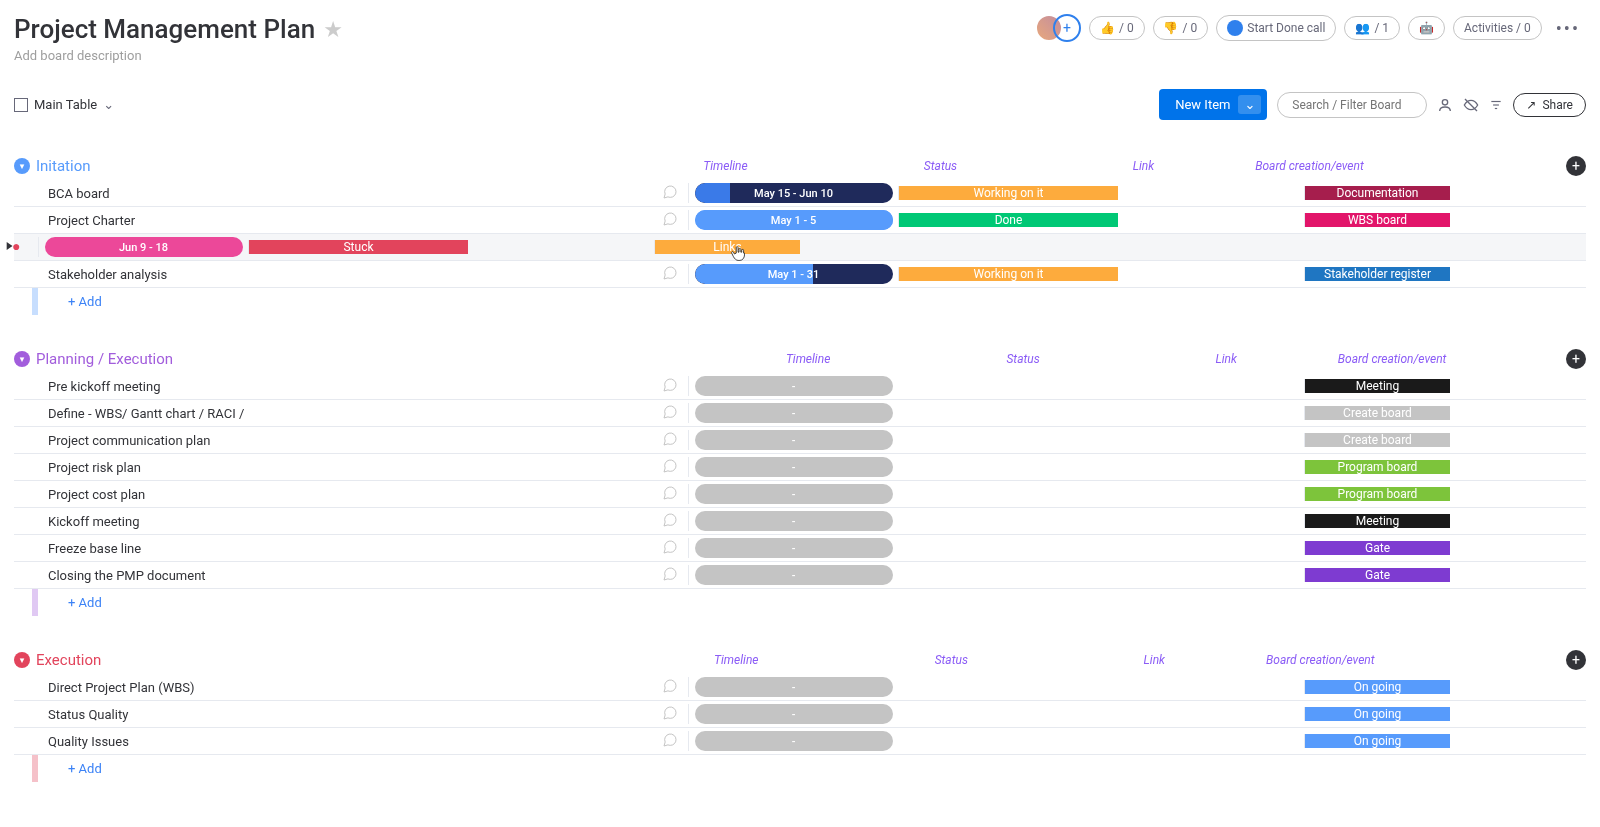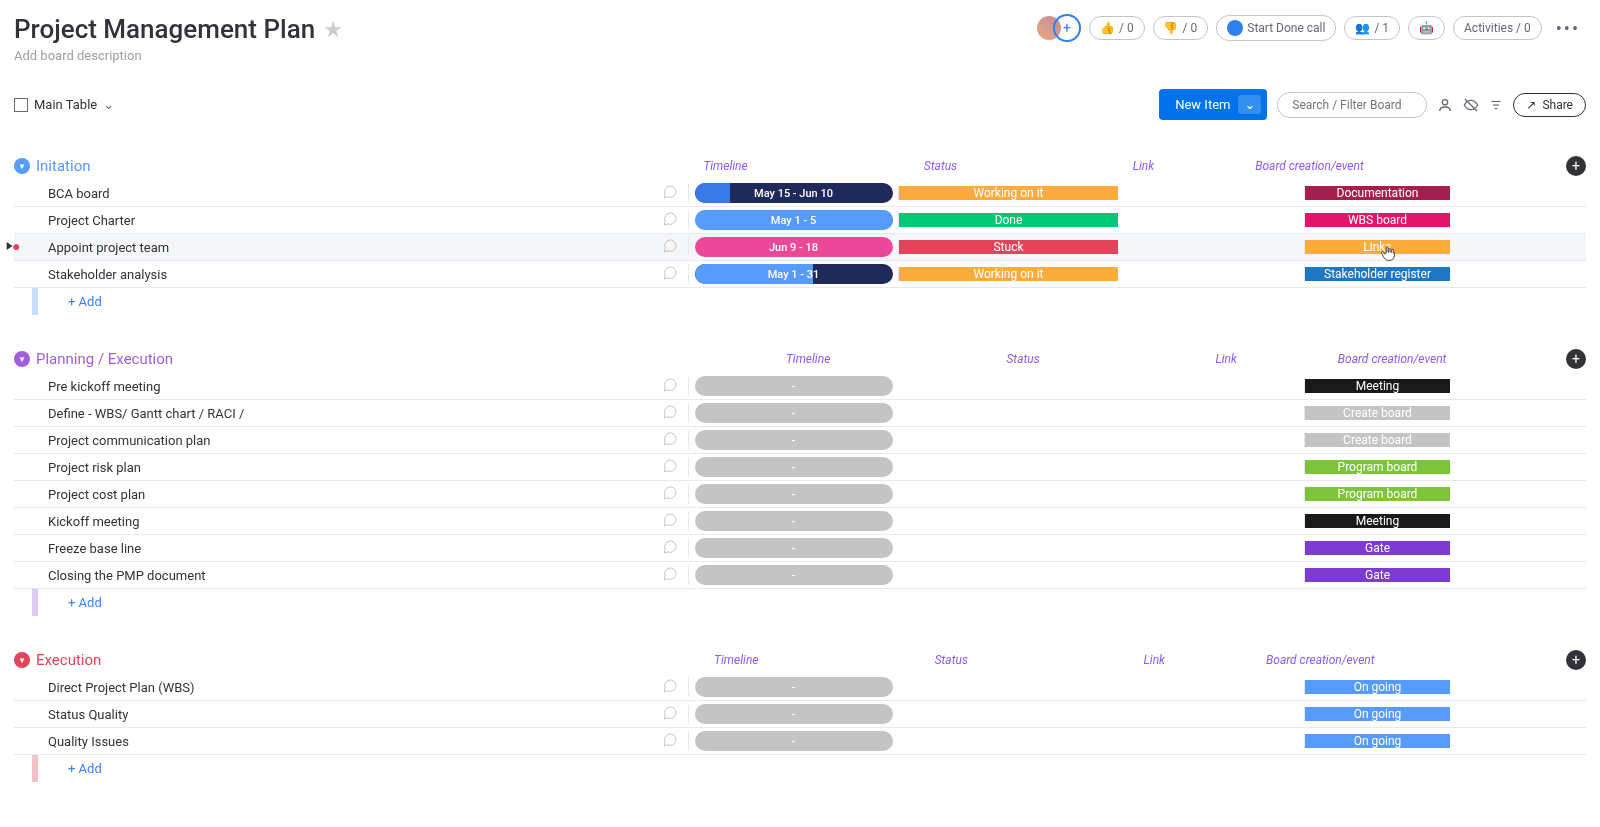--- a/index.html
+++ b/index.html
@@ -198,26 +198,20 @@
     </div>
       <div class="row" style="position: relative; background: rgb(245, 246, 248);">
       <div style="position:absolute;left:-12px;top:4px;display:flex;align-items:center;">
         <svg width="14" height="14" viewBox="0 0 24 24" fill="#323338">
             <polygon points="8,5 18,12 8,19"></polygon>
           </svg>
         <span style="color:#e2445c;font-size:14px;margin-left:-4px;">●</span>
       </div>
       <div style="width:18px;flex-shrink:0;"></div>
       <div class="row-edge" style="background:#579bfc"></div>
-      <div class="row-name">
-        <span>Appoint project team</span>
-        <span><svg class="chat" viewBox="0 0 24 24" fill="none" stroke="#c4c4c4" stroke-width="1.5">
-              <path d="M21 11.5a8.38 8.38 0 0 1-8.5 8.5 8.5 8.5 0 0 1-3.5-.75L3 21l1.75-6A8.5 8.5 0 1 1 21 11.5z"></path>
-            </svg></span>
-      </div>
       <div class="cell cell-timeline">
         <div class="timeline-pill" style="background:#ec4899">
           <span class="label">Jun 9 - 18</span>
         </div>
       </div>
       <div class="cell cell-status">
         <div class="status-cell" style="background:#e2445c">Stuck</div>
       </div>
       <div class="cell cell-link"></div>
       <div class="cell cell-board" style="position:relative;">

